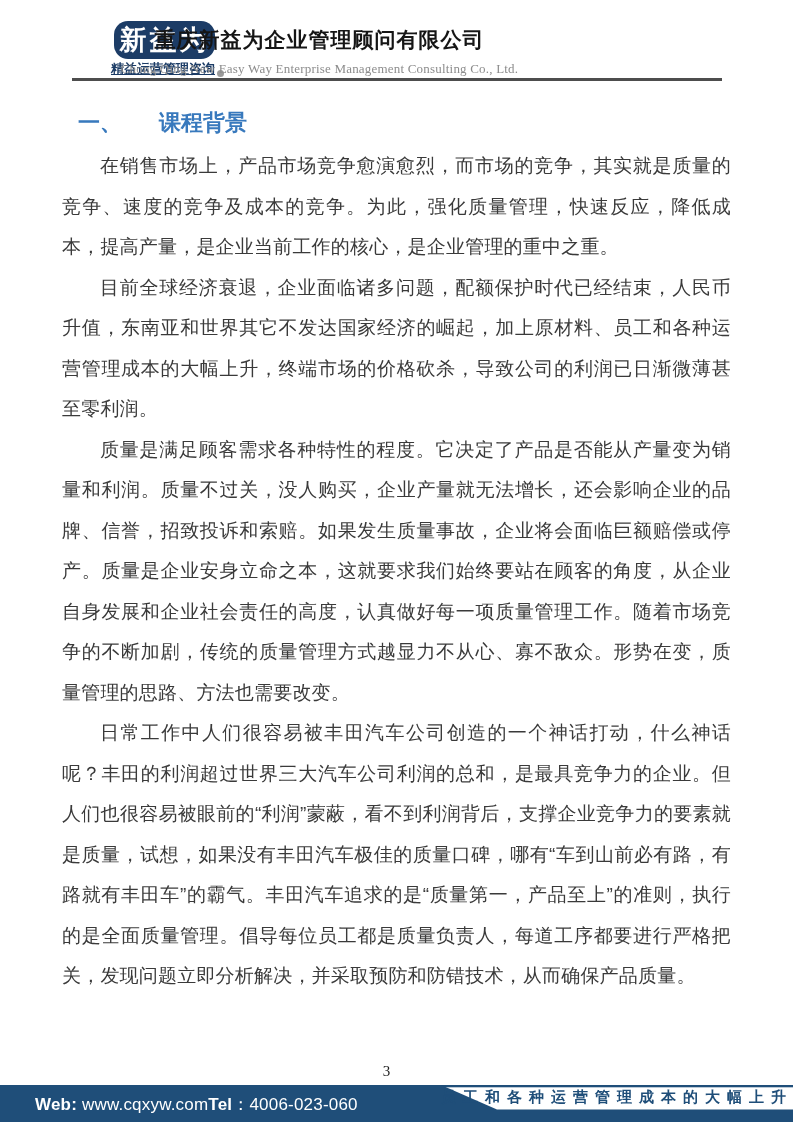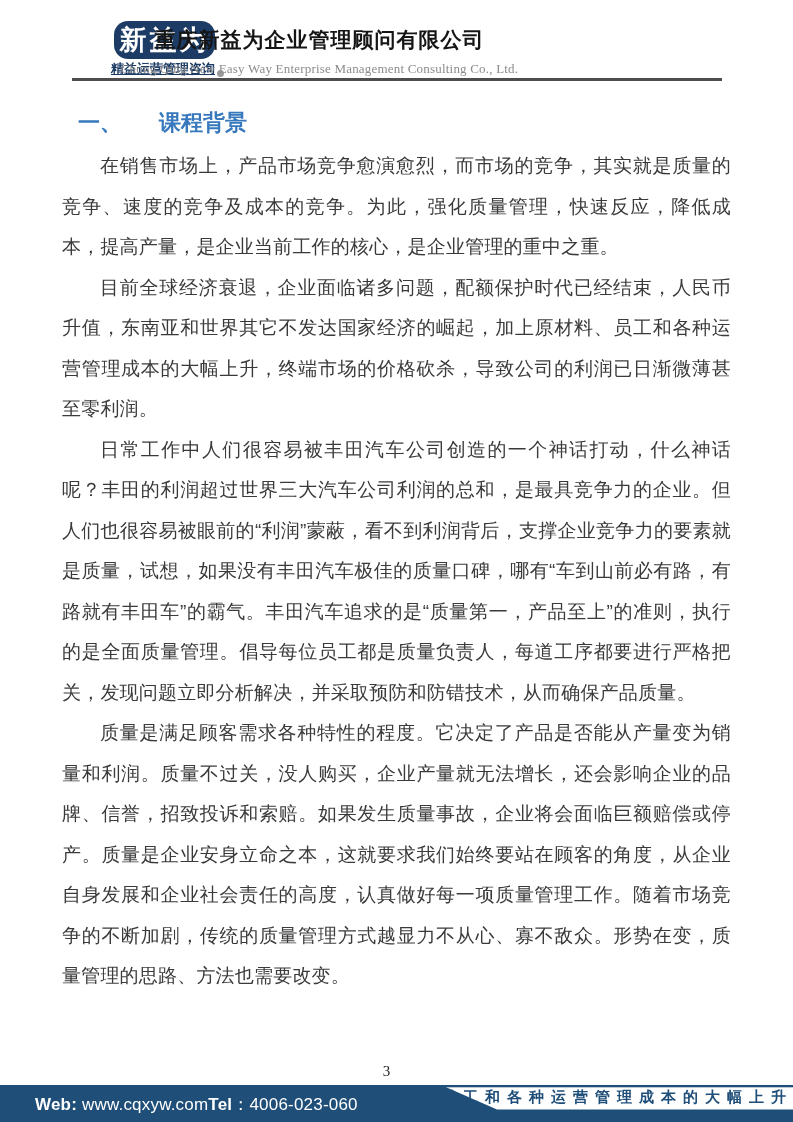--- a/index.html
+++ b/index.html
@@ -73,22 +73,22 @@
 </div>
 
 <div class="content">
   <div class="section-heading">
     <span class="section-number">一、</span>
     <span class="section-title">课程背景</span>
   </div>
   <div class="paragraphs">
     <p>在销售市场上，产品市场竞争愈演愈烈，而市场的竞争，其实就是质量的竞争、速度的竞争及成本的竞争。为此，强化质量管理，快速反应，降低成本，提高产量，是企业当前工作的核心，是企业管理的重中之重。</p>
     <p>目前全球经济衰退，企业面临诸多问题，配额保护时代已经结束，人民币升值，东南亚和世界其它不发达国家经济的崛起，加上原材料、员工和各种运营管理成本的大幅上升，终端市场的价格砍杀，导致公司的利润已日渐微薄甚至零利润。</p>
+    <p>质量是满足顾客需求各种特性的程度。它决定了产品是否能从产量变为销量和利润。质量不过关，没人购买，企业产量就无法增长，还会影响企业的品牌、信誉，招致投诉和索赔。如果发生质量事故，企业将会面临巨额赔偿或停产。质量是企业安身立命之本，这就要求我们始终要站在顾客的角度，从企业自身发展和企业社会责任的高度，认真做好每一项质量管理工作。随着市场竞争的不断加剧，传统的质量管理方式越显力不从心、寡不敌众。形势在变，质量管理的思路、方法也需要改变。</p>
     <p>日常工作中人们很容易被丰田汽车公司创造的一个神话打动，什么神话呢？丰田的利润超过世界三大汽车公司利润的总和，是最具竞争力的企业。但人们也很容易被眼前的“利润”蒙蔽，看不到利润背后，支撑企业竞争力的要素就是质量，试想，如果没有丰田汽车极佳的质量口碑，哪有“车到山前必有路，有路就有丰田车”的霸气。丰田汽车追求的是“质量第一，产品至上”的准则，执行的是全面质量管理。倡导每位员工都是质量负责人，每道工序都要进行严格把关，发现问题立即分析解决，并采取预防和防错技术，从而确保产品质量。</p>
-    <p>质量是满足顾客需求各种特性的程度。它决定了产品是否能从产量变为销量和利润。质量不过关，没人购买，企业产量就无法增长，还会影响企业的品牌、信誉，招致投诉和索赔。如果发生质量事故，企业将会面临巨额赔偿或停产。质量是企业安身立命之本，这就要求我们始终要站在顾客的角度，从企业自身发展和企业社会责任的高度，认真做好每一项质量管理工作。随着市场竞争的不断加剧，传统的质量管理方式越显力不从心、寡不敌众。形势在变，质量管理的思路、方法也需要改变。</p>
   </div>
 </div>
 
 <div class="page-number-wrap">
   <span class="page-number">3</span>
 </div>
 
 <div class="footer">
   <svg width="793" height="37" viewBox="0 0 793 37" aria-hidden="true">
     <rect x="441" y="0" width="352" height="2.3" fill="#1f4e79"></rect>

